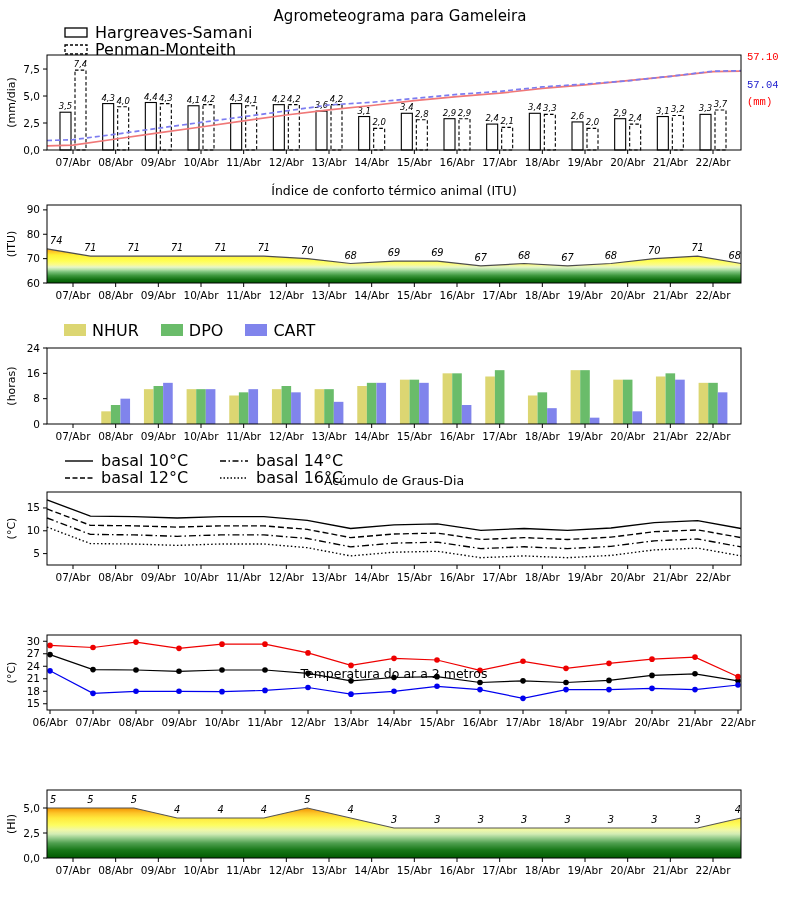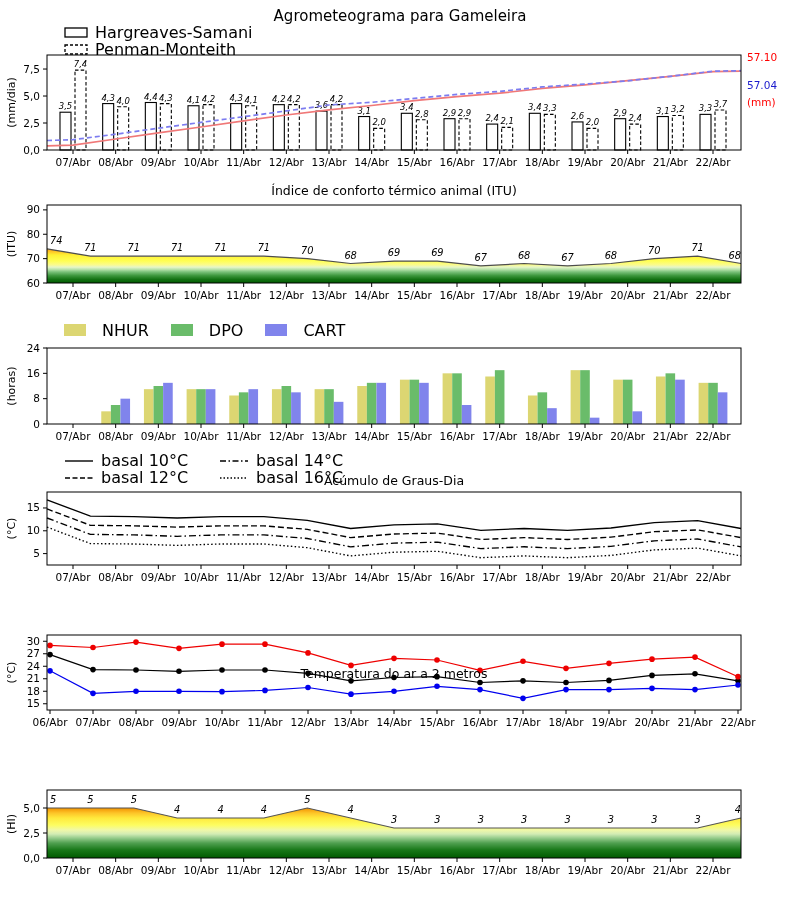--- a/index.html
+++ b/index.html
@@ -5,33 +5,33 @@
   html,body{margin:0;padding:0;background:#fff;}
   .canvas{position:relative;width:800px;height:900px;background:#fff;overflow:hidden;
           font-family:"DejaVu Sans",sans-serif;color:#000;}
   .main-title{position:absolute;top:7px;left:0;width:800px;text-align:center;font-size:15px;}
   .sub-title{position:absolute;left:47px;width:694px;text-align:center;font-size:12.5px;}
   #t-evapo{top:36px;} #t-itu{top:183px;} #t-molha{top:324px;}
   #t-graus{top:473px;} #t-temp{top:618px;margin-top:48px;} #t-haines{top:759px;}
   svg#plots{position:absolute;left:0;top:0;}
   .legend{position:absolute;font-size:16px;}
   .lrow{display:flex;align-items:center;gap:7px;height:17px;}
-  .hleg{display:flex;align-items:center;gap:16px;}
+  .hleg{display:flex;align-items:center;gap:6px;}
   #evapo-legend{top:24px;left:64px;}
   #molha-legend{top:322px;left:64px;display:flex;gap:22px;align-items:center;height:16px;}
   #graus-legend{top:452px;left:64px;display:grid;grid-template-columns:138px auto;column-gap:17px;}
   #graus-legend .lrow{height:17px;}
   #temp-legend{top:617px;left:64px;display:flex;gap:24px;align-items:center;height:16px;}
   .lk-line{stroke:#000;stroke-width:1.4;fill:none;}
   .d-dashed{stroke-dasharray:5,2.5;}
   .d-dashdot{stroke-dasharray:6,2.5,1.5,2.5;}
   .d-dotted{stroke-dasharray:1.5,2;}
   .lk-box{fill:#fff;stroke:#000;stroke-width:1.3;}
   .lk-box.dash{stroke-dasharray:3,2;}
-  .acc{position:absolute;left:747px;font-size:10.5px;}
+  .acc{position:absolute;left:747px;font-size:10.5px;font-family:Liberation Mono, monospace;}
   #acc-red{top:51px;color:#ff0000;}
   #acc-blue{top:79px;color:#1a1acd;}
   #acc-unit{top:96px;color:#ff0000;}
 </style>
 </head>
 <body>
 
 <div class="canvas">
   <svg id="plots" width="800" height="900">
       <g>

